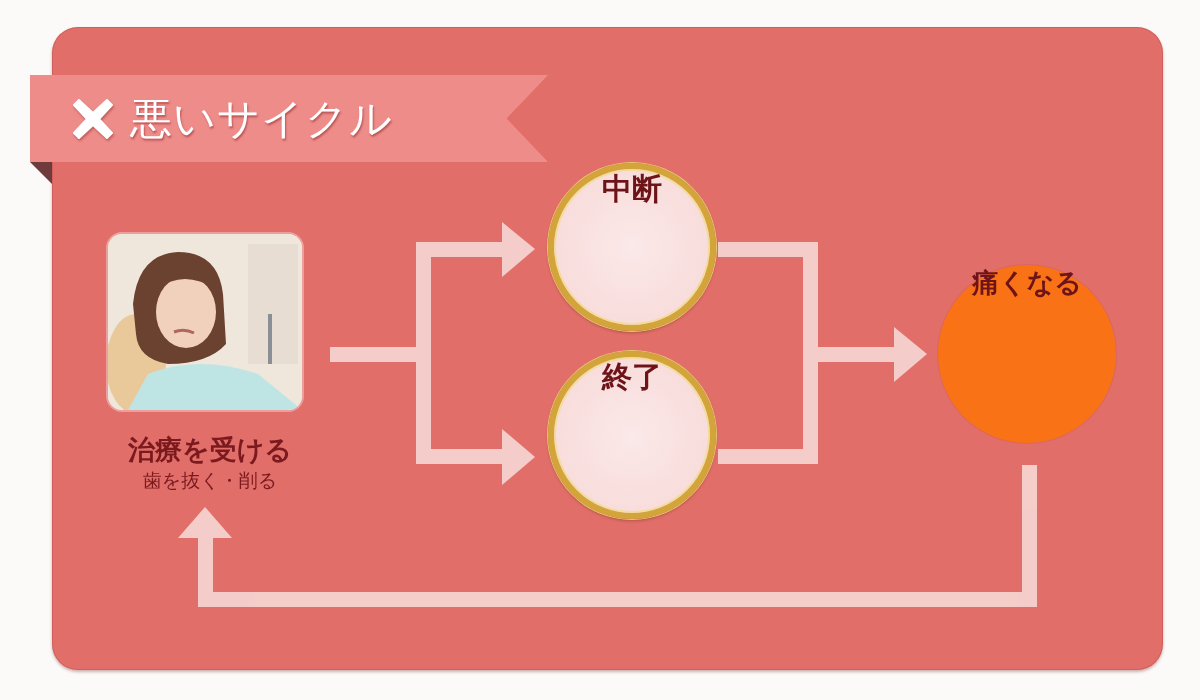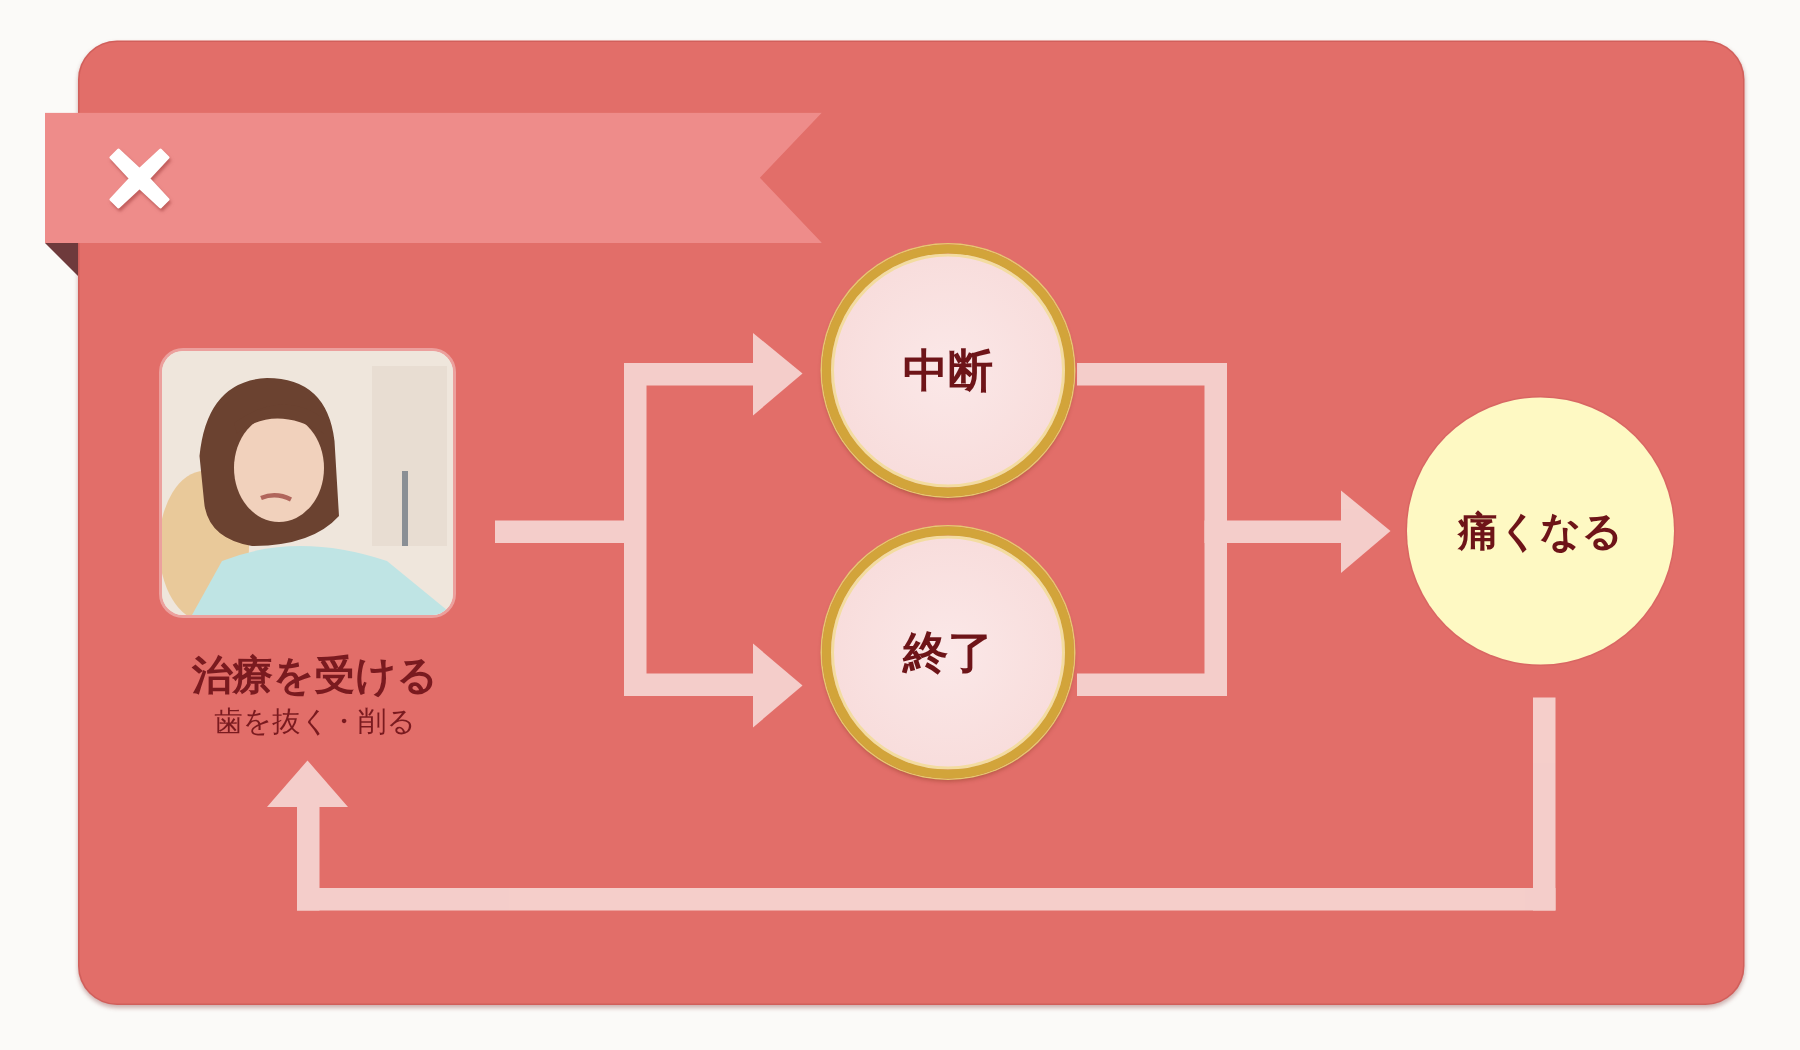--- a/index.html
+++ b/index.html
@@ -72,55 +72,56 @@
     .label-sub {
       position: absolute;
       left: 100px; top: 468px;
       width: 220px; text-align: center;
       color: #7a1a1f;
       font-size: 19px; font-weight: normal;
     }
     .circle {
       position: absolute;
       border-radius: 50%;
-      display: flex; align-items: center; justify-content: center;
+      display: flex; justify-content: center;
       color: #6e1418;
       font-weight: bold;
     }
     .circle.gold {
       width: 168px; height: 168px;
       background: radial-gradient(circle, #fbe8e8 0%, #f8dddc 70%);
       border: 6px solid #d2a43a;
       box-shadow: 0 0 0 1px #e6c870, 0 2px 3px rgba(100,40,0,0.35), inset 0 0 0 2px #f3dca0;
       font-size: 30px;
       box-sizing: border-box;
     }
     .circle.plain {
       width: 178px; height: 178px;
-      background: #fef9c3;
+      background: #f97316;
       font-size: 27px;
       box-shadow: 0 0 0 1px rgba(200,90,90,0.35);
     }
     .connectors {
       position: absolute; left: 0; top: 0;
     }
   </style>
 </head>
 <body>
 
 <div class="panel"></div>
 
 <div class="ribbon-fold"></div>
 <div class="ribbon"></div>
 <div class="ribbon-content">
   <span class="x-icon">
     <svg width="46" height="46" viewBox="0 0 46 46">
       <path d="M9 4 L23 17 L37 4 L42 9 L29 23 L42 37 L37 42 L23 29 L9 42 L4 37 L17 23 L4 9 Z" fill="#ffffff" stroke="#ffffff" stroke-linejoin="round" stroke-width="2"></path>
     </svg>
   </span>
+  <span class="ribbon-title">悪いサイクル</span>
 </div>
 
 <svg class="connectors" width="1200" height="700">
   <g fill="#f6d3d0" stroke="none" opacity="0.95">
 
     <rect x="330" y="347" width="95" height="15"></rect>
 
     <rect x="416" y="242" width="15" height="222"></rect>
 
     <rect x="416" y="242" width="100" height="15"></rect>

